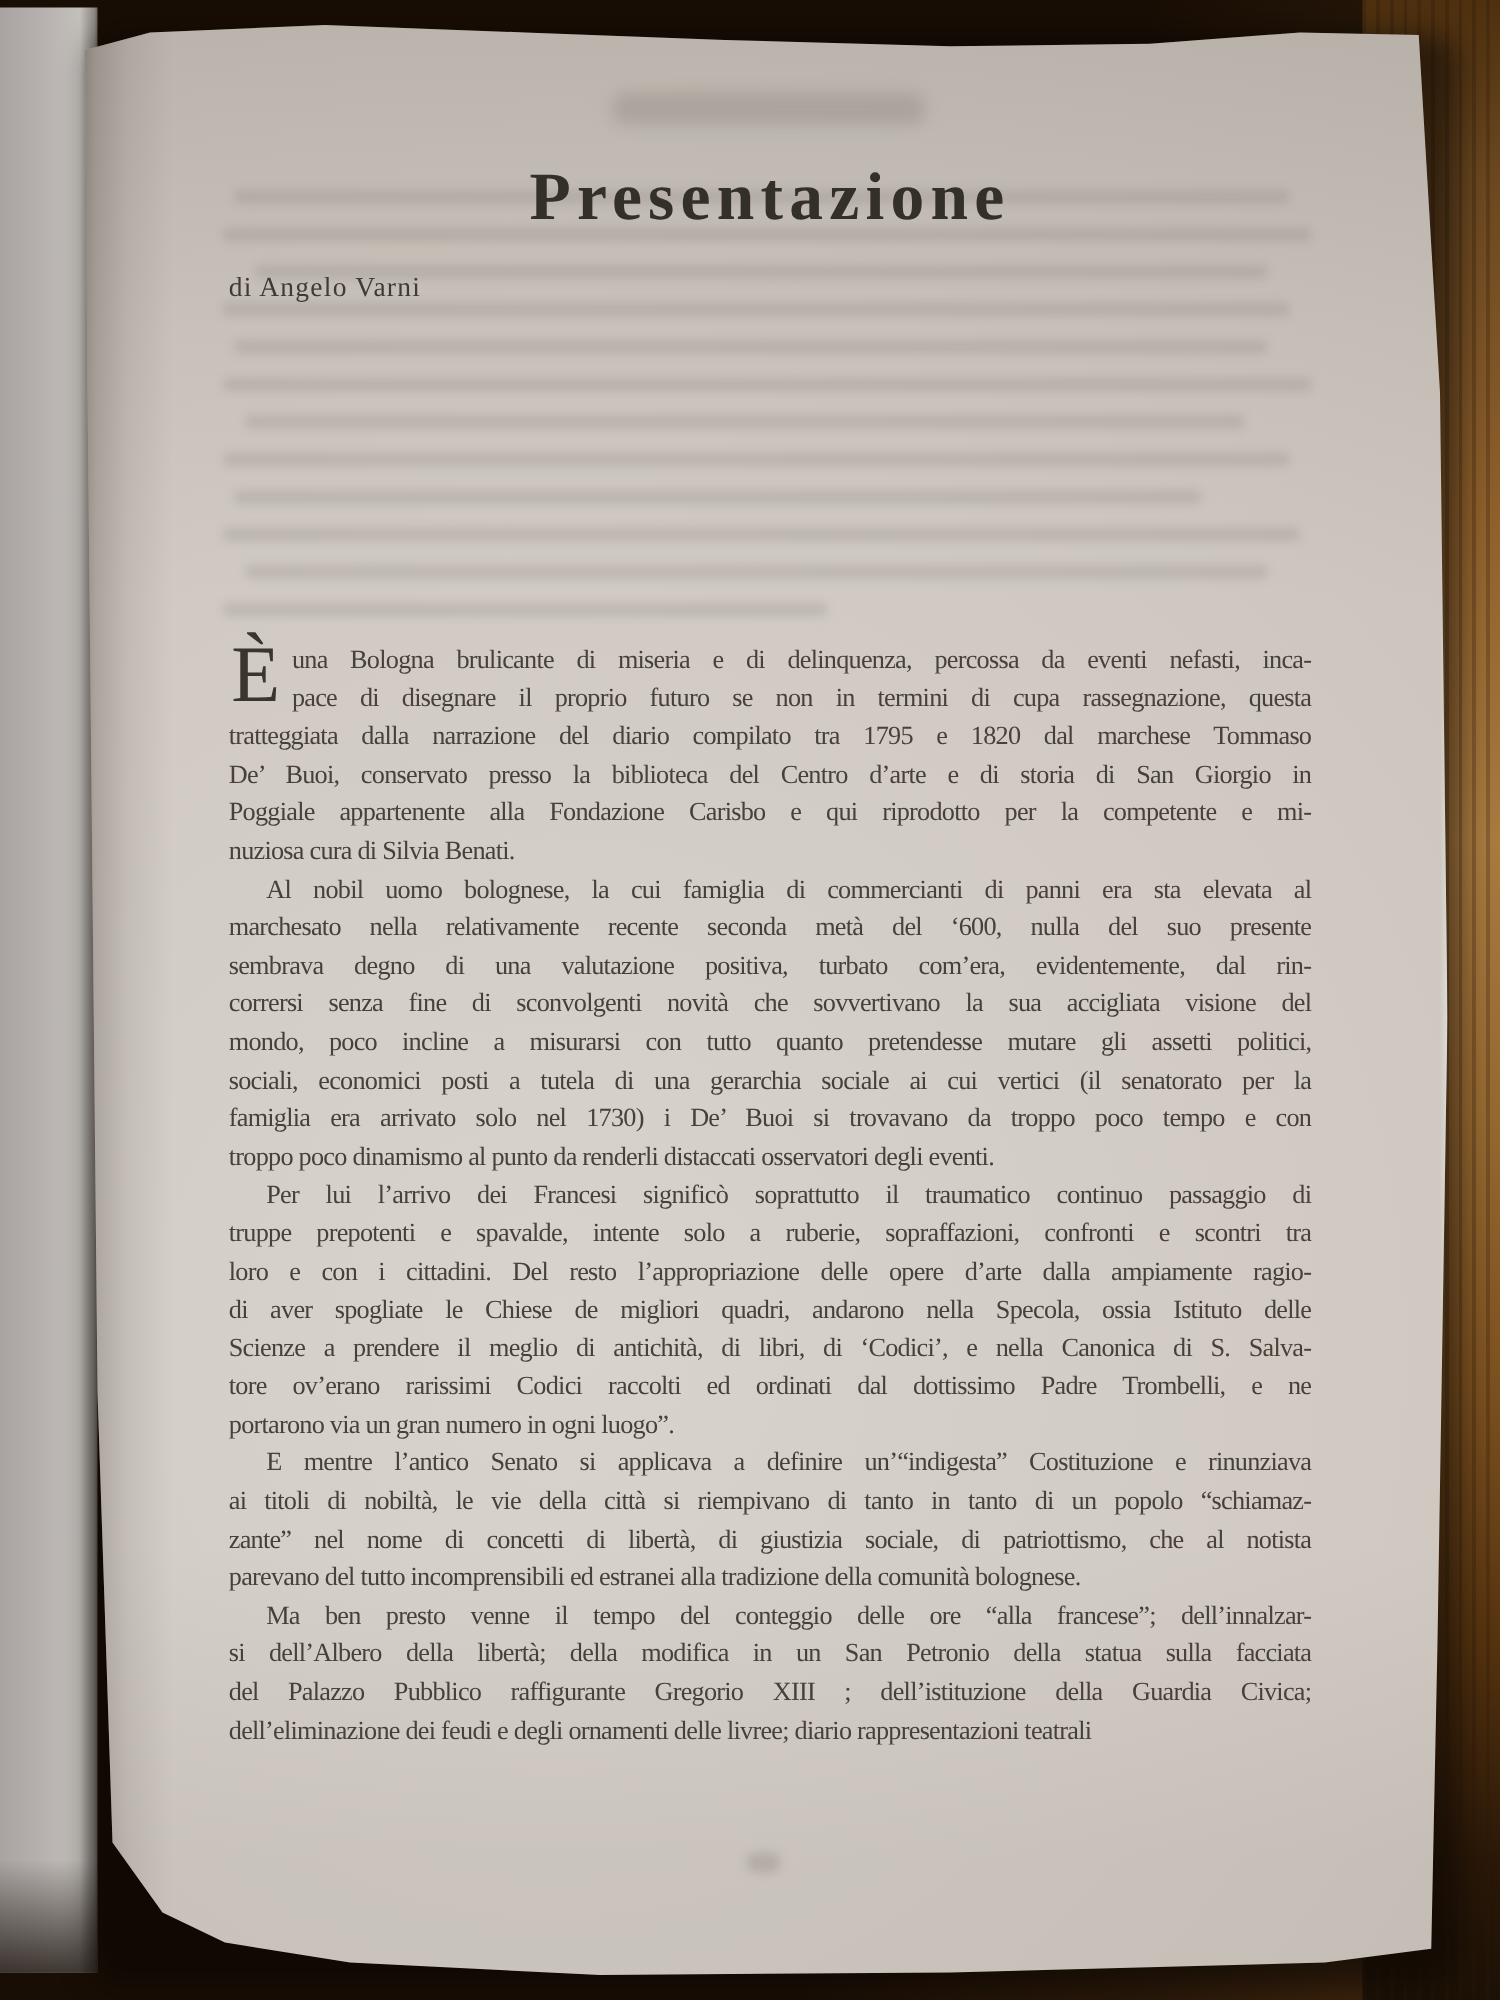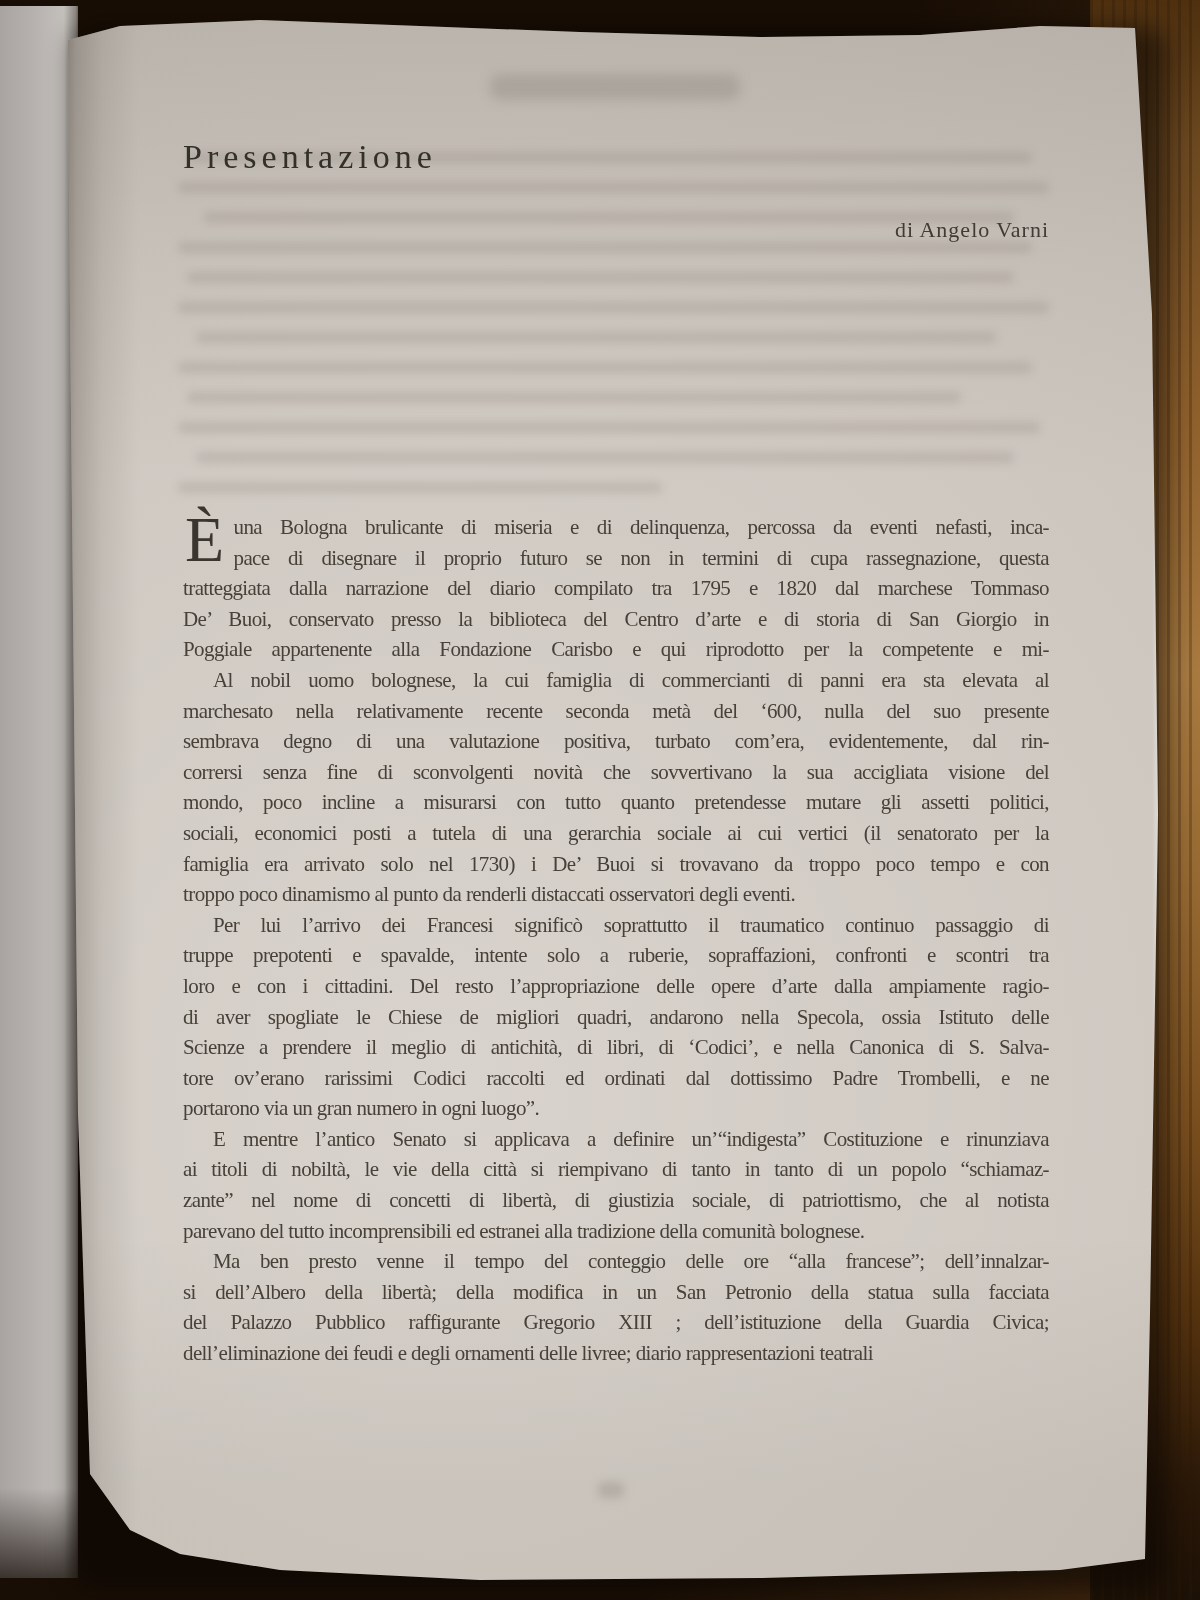--- a/index.html
+++ b/index.html
@@ -55,23 +55,23 @@
   .ghost-line:nth-child(8){width:97%;}
   .ghost-line:nth-child(9){width:88%;margin-left:1%;}
   .ghost-line:nth-child(10){width:98%;}
   .ghost-line:nth-child(11){width:93%;margin-left:2%;}
   .ghost-line:nth-child(12){width:55%;}
   .ghost-pagenum{position:absolute;left:538px;top:1468px;width:26px;height:16px;
     background:rgba(104,95,86,.22);filter:blur(4px);border-radius:6px;}
 
   
   .content{position:absolute;left:123px;top:0;width:866px;z-index:2;}
-  .title{margin:117px 0 0 0;font-size:34px;font-weight:normal;letter-spacing:5px;
-    color:#332f29;line-height:52px;}
-  .byline{margin-top:33px;font-size:22px;letter-spacing:1px;text-align:right;
+  .title{margin:117px 0 0 0;font-size:54px;font-weight:bold;letter-spacing:5px;
+    text-align:center;color:#332f29;line-height:52px;}
+  .byline{margin-top:33px;font-size:22px;letter-spacing:1px;text-align:left;
     color:#403b34;line-height:28px;}
   .body-text{margin-top:268px;color:#474139;font-size:21px;letter-spacing:-.6px;
     line-height:30.6px;}
   .para{position:relative;}
   .line{text-align:justify;text-align-last:justify;}
   .line.last{text-align-last:auto;}
   .para.indent .line:first-child{text-indent:30px;}
   .dropcap{float:left;font-size:64px;line-height:60px;height:60px;
     padding:0 10px 0 2px;margin-top:-2px;color:#3a352e;}
 </style>
@@ -105,20 +105,21 @@
       <h1 class="title">Presentazione</h1>
       <div class="byline">di Angelo Varni</div>
       <div class="body-text">
           <div class="para">
             <span class="dropcap">È</span>
             <div class="line">una Bologna brulicante di miseria e di delinquenza, percossa da eventi nefasti, inca-</div>
             <div class="line">pace di disegnare il proprio futuro se non in termini di cupa rassegnazione, questa</div>
             <div class="line">tratteggiata dalla narrazione del diario compilato tra 1795 e 1820 dal marchese Tommaso</div>
             <div class="line">De’ Buoi, conservato presso la biblioteca del Centro d’arte e di storia di San Giorgio in</div>
             <div class="line">Poggiale appartenente alla Fondazione Carisbo e qui riprodotto per la competente e mi-</div>
+            <div class="line last">nuziosa cura di Silvia Benati.</div>
           </div>
           <div class="para indent">
             <div class="line">Al nobil uomo bolognese, la cui famiglia di commercianti di panni era sta elevata al</div>
             <div class="line">marchesato nella relativamente recente seconda metà del ‘600, nulla del suo presente</div>
             <div class="line">sembrava degno di una valutazione positiva, turbato com’era, evidentemente, dal rin-</div>
             <div class="line">corrersi senza fine di sconvolgenti novità che sovvertivano la sua accigliata visione del</div>
             <div class="line">mondo, poco incline a misurarsi con tutto quanto pretendesse mutare gli assetti politici,</div>
             <div class="line">sociali, economici posti a tutela di una gerarchia sociale ai cui vertici (il senatorato per la</div>
             <div class="line">famiglia era arrivato solo nel 1730) i De’ Buoi si trovavano da troppo poco tempo e con</div>
             <div class="line last">troppo poco dinamismo al punto da renderli distaccati osservatori degli eventi.</div>

